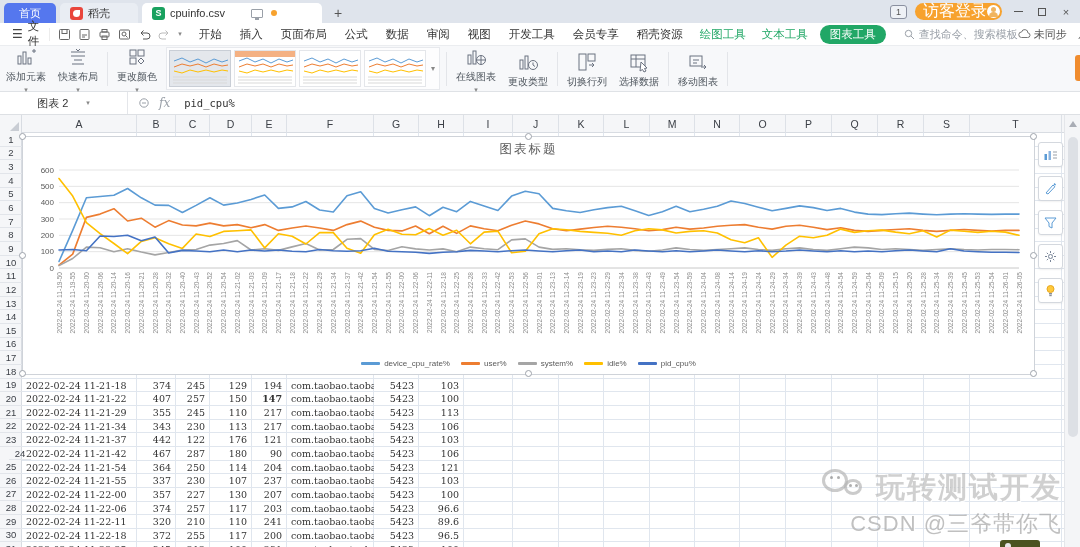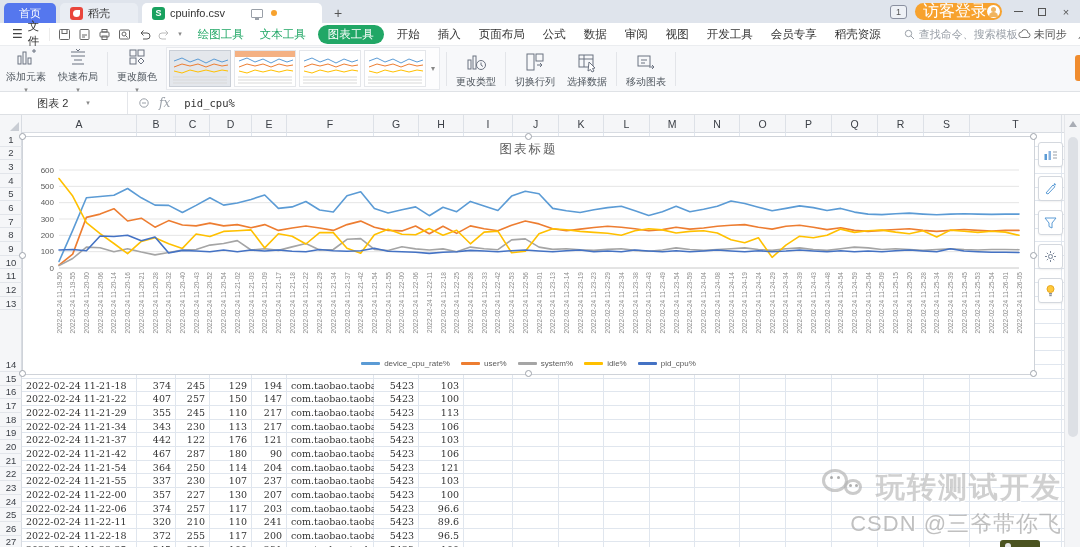--- a/index.html
+++ b/index.html
@@ -175,36 +175,36 @@
       <svg width="13" height="13" viewBox="0 0 13 13">
           <path d="M3 5h6a3 3 0 0 1 0 6H5" fill="none" stroke="#555"></path>
           <path d="M5.5 2.5L3 5l2.5 2.5" fill="none" stroke="#555"></path>
         </svg>
       <svg width="13" height="13" viewBox="0 0 13 13">
           <path d="M10 5H4a3 3 0 0 0 0 6h4" fill="none" stroke="#bbb"></path>
           <path d="M7.5 2.5L10 5 7.5 7.5" fill="none" stroke="#bbb"></path>
         </svg>
       <span class="caret">▾</span>
     </span>
-    <span id="tool-tabs" style="display:flex;align-items:center;">
-        <span class="tooltab green">绘图工具</span>
-        <span class="tooltab green">文本工具</span>
-        <span class="tooltab pill">图表工具</span>
-      </span>
     <span id="menu-items" style="display:flex;">
         <span class="menu-item">开始</span>
         <span class="menu-item">插入</span>
         <span class="menu-item">页面布局</span>
         <span class="menu-item">公式</span>
         <span class="menu-item">数据</span>
         <span class="menu-item">审阅</span>
         <span class="menu-item">视图</span>
         <span class="menu-item">开发工具</span>
         <span class="menu-item">会员专享</span>
         <span class="menu-item">稻壳资源</span>
+      </span>
+    <span id="tool-tabs" style="display:flex;align-items:center;">
+        <span class="tooltab green">绘图工具</span>
+        <span class="tooltab green">文本工具</span>
+        <span class="tooltab pill">图表工具</span>
       </span>
     <span id="searchbox">
       <svg width="11" height="11" viewBox="0 0 11 11">
           <circle cx="4.5" cy="4.5" r="3.2" fill="none" stroke="#9aa0a8"></circle>
           <path d="M7 7l3 3" stroke="#9aa0a8"></path>
         </svg>
       <span>查找命令、搜索模板</span>
     </span>
     <span id="mbar-right">
       <span class="mr-item">
@@ -289,20 +289,30 @@
             </g>
           </svg></div>
         <span class="gmore">▾</span>
       </div>
       <div class="rdiv"></div>
       <div class="rbtn">
         <svg width="22" height="22" viewBox="0 0 22 22">
           <rect x="3" y="9" width="3" height="9" fill="none" stroke="#6b7280"></rect>
           <rect x="8" y="5" width="3" height="13" fill="none" stroke="#6b7280"></rect>
           <circle cx="16" cy="14" r="4.5" fill="none" stroke="#6b7280"></circle>
+          <path d="M11.5 14h9M16 9.5v9" stroke="#6b7280"></path>
+        </svg>
+        <span>在线图表</span>
+        <span class="caret">▾</span>
+      </div>
+      <div class="rbtn">
+        <svg width="22" height="22" viewBox="0 0 22 22">
+          <rect x="3" y="9" width="3" height="9" fill="none" stroke="#6b7280"></rect>
+          <rect x="8" y="5" width="3" height="13" fill="none" stroke="#6b7280"></rect>
+          <circle cx="16" cy="14" r="4.5" fill="none" stroke="#6b7280"></circle>
           <path d="M16 11.5V14l2 1.5" fill="none" stroke="#6b7280"></path>
         </svg>
         <span>更改类型</span>
       </div>
       <div class="rdiv"></div>
       <div class="rbtn">
         <svg width="22" height="22" viewBox="0 0 22 22">
           <rect x="3" y="3" width="7" height="16" fill="none" stroke="#6b7280"></rect>
           <rect x="12" y="3" width="7" height="7" fill="none" stroke="#6b7280"></rect>
           <path d="M13 14l5 0M16 12l2 2-2 2" fill="none" stroke="#6b7280"></path>
@@ -399,21 +409,21 @@
           <div class="tcell r" style="width: 35px;">194</div>
           <div class="tcell l" style="width: 87px;">com.taobao.taobao</div>
           <div class="tcell r" style="width: 45px;">5423</div>
           <div class="tcell r" style="width: 45px;">103</div>
         </div>
         <div class="trow" style="top: 259.35px;">
           <div class="tcell l" style="width: 115px;">2022-02-24 11-21-22</div>
           <div class="tcell r" style="width: 39px; text-align: right;">407</div>
           <div class="tcell r" style="width: 34px;">257</div>
           <div class="tcell r" style="width: 42px;">150</div>
-          <div class="tcell r" style="width: 35px;">147</div>
+          <div class="tcell r" style="width: 35px; font-weight: bold;">147</div>
           <div class="tcell l" style="width: 87px;">com.taobao.taobao</div>
           <div class="tcell r" style="width: 45px;">5423</div>
           <div class="tcell r" style="width: 45px;">100</div>
         </div>
         <div class="trow" style="top: 273px;">
           <div class="tcell l" style="width: 115px;">2022-02-24 11-21-29</div>
           <div class="tcell r" style="width: 39px;">355</div>
           <div class="tcell r" style="width: 34px;">245</div>
           <div class="tcell r" style="width: 42px;">110</div>
           <div class="tcell r" style="width: 35px;">217</div>
@@ -529,31 +539,31 @@
         <div class="rownum" style="height: 13.65px;">4</div>
         <div class="rownum" style="height: 13.65px;">5</div>
         <div class="rownum" style="height: 13.65px;">6</div>
         <div class="rownum" style="height: 13.65px;">7</div>
         <div class="rownum" style="height: 13.65px;">8</div>
         <div class="rownum" style="height: 13.65px;">9</div>
         <div class="rownum" style="height: 13.65px;">10</div>
         <div class="rownum" style="height: 13.65px;">11</div>
         <div class="rownum" style="height: 13.65px;">12</div>
         <div class="rownum" style="height: 13.65px;">13</div>
-        <div class="rownum" style="height: 13.65px; margin-top: 48px;">14</div>
+        <div class="rownum" style="height: 13.65px;">14</div>
         <div class="rownum" style="height: 13.65px;">15</div>
         <div class="rownum" style="height: 13.65px;">16</div>
         <div class="rownum" style="height: 13.65px;">17</div>
         <div class="rownum" style="height: 13.65px;">18</div>
         <div class="rownum" style="height: 13.65px;">19</div>
         <div class="rownum" style="height: 13.65px;">20</div>
         <div class="rownum" style="height: 13.65px;">21</div>
         <div class="rownum" style="height: 13.65px;">22</div>
         <div class="rownum" style="height: 13.65px;">23</div>
-        <div class="rownum" style="height: 13.65px;">24</div>
+        <div class="rownum" style="height: 13.65px; margin-left: 9px;">24</div>
         <div class="rownum" style="height: 13.65px;">25</div>
         <div class="rownum" style="height: 13.65px;">26</div>
         <div class="rownum" style="height: 13.65px;">27</div>
         <div class="rownum" style="height: 13.65px;">28</div>
         <div class="rownum" style="height: 13.65px;">29</div>
         <div class="rownum" style="height: 13.65px;">30</div>
         <div class="rownum" style="height: 13.65px;">31</div>
       </div>
   </div>
 

